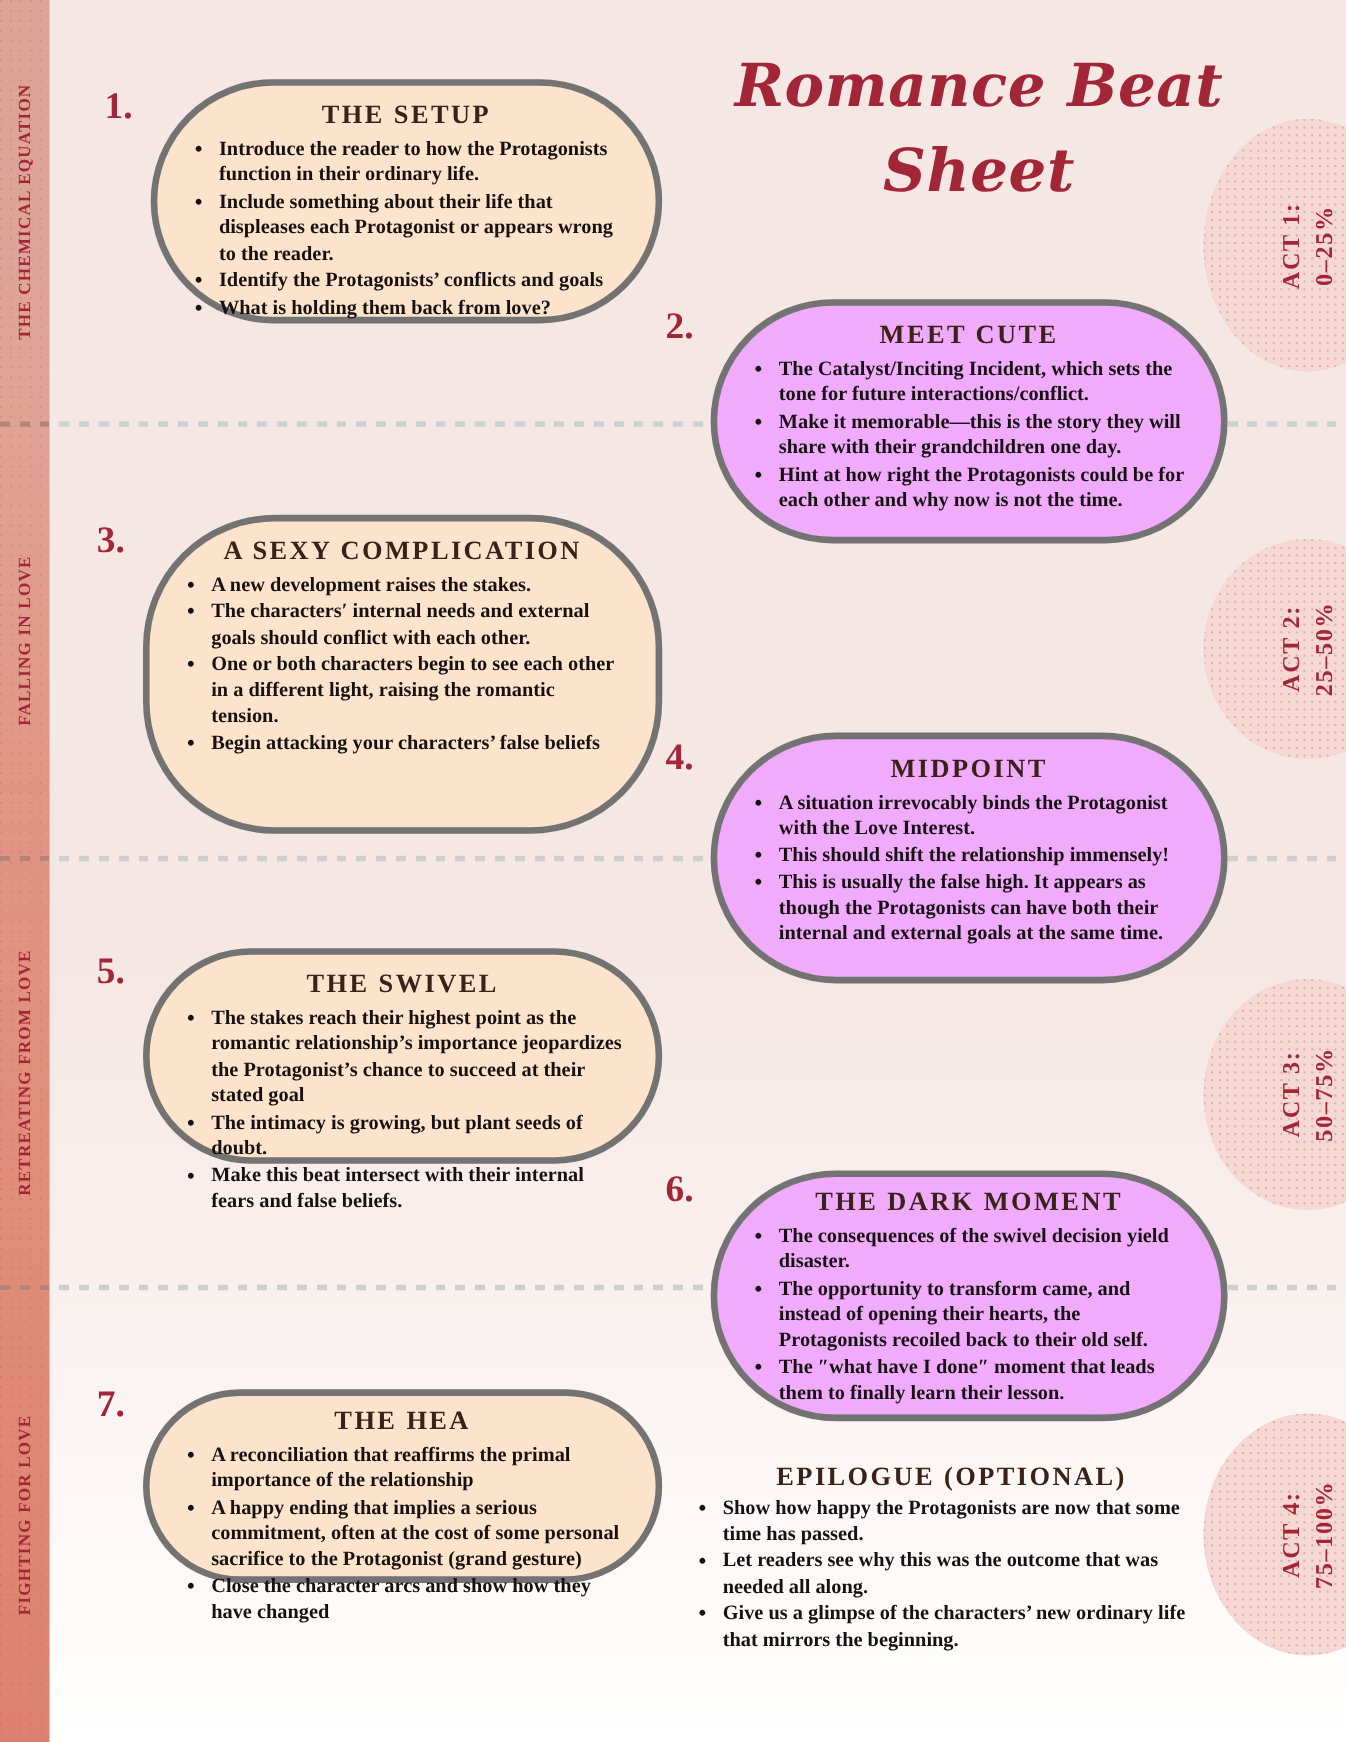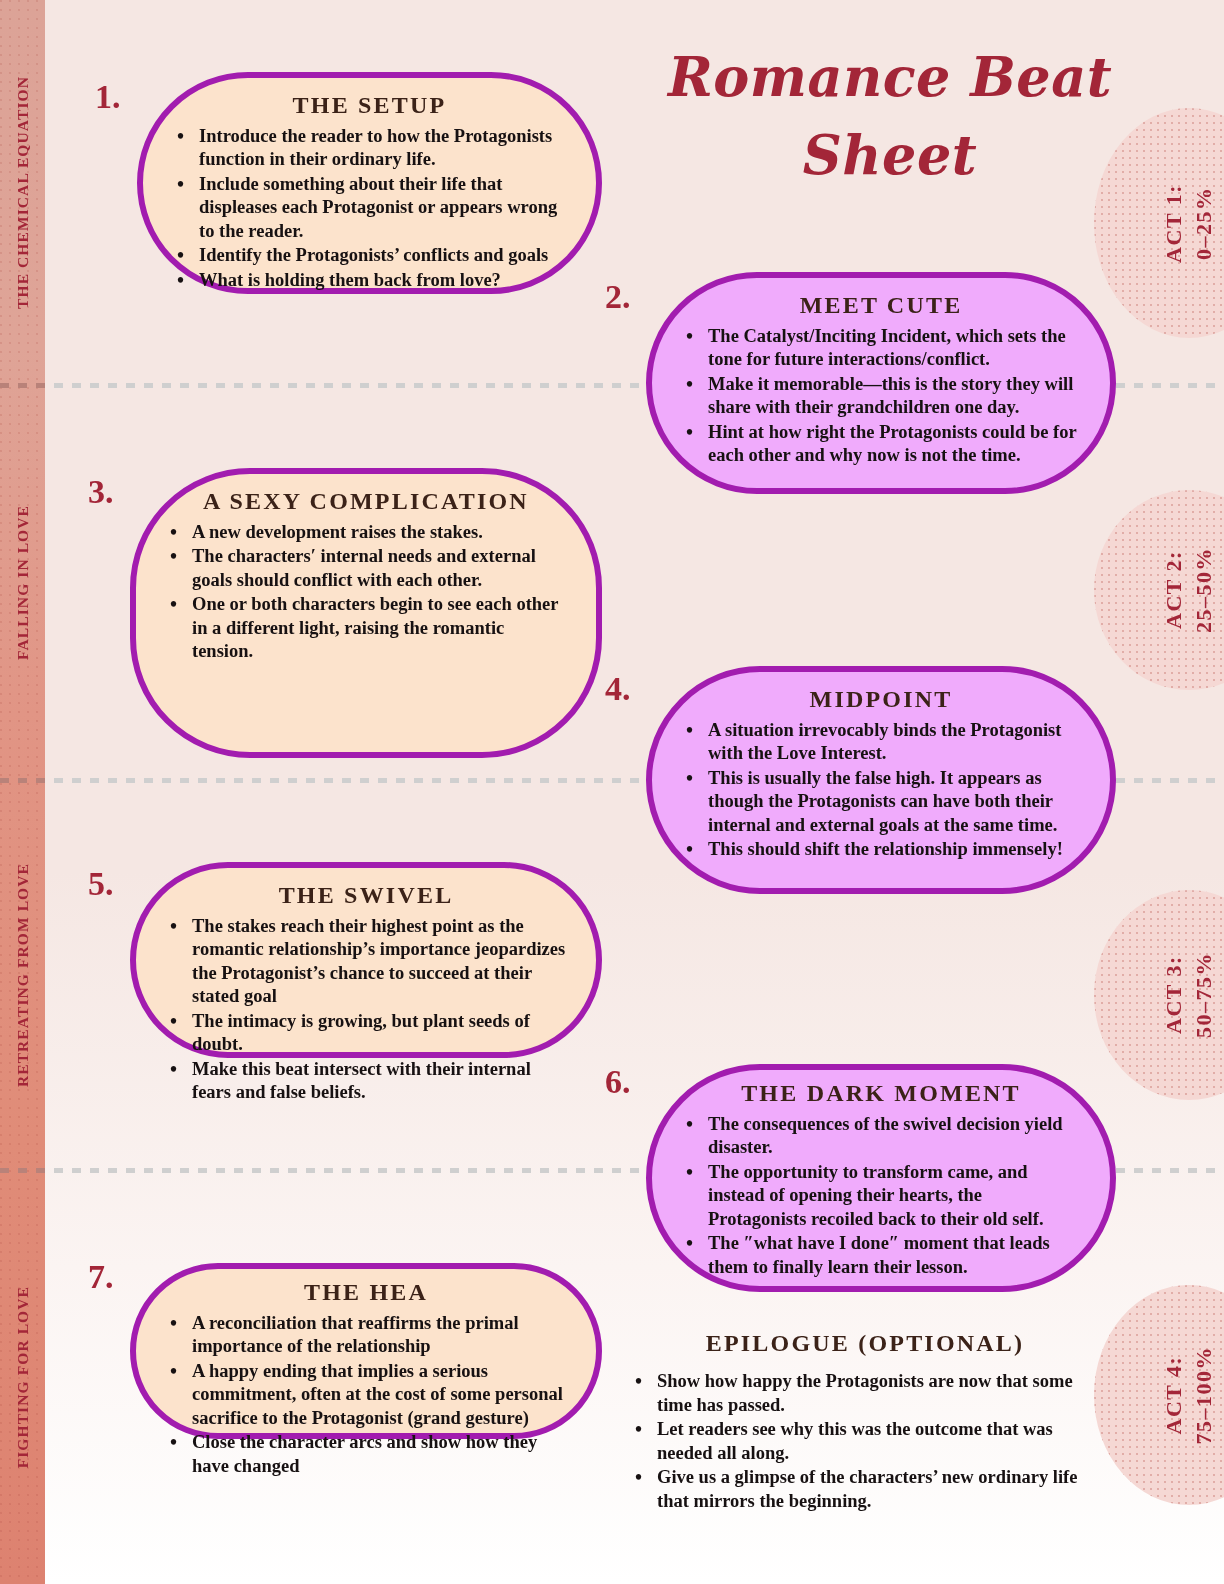--- a/index.html
+++ b/index.html
@@ -86,21 +86,21 @@
     font-weight:700;
     font-style:italic;
     font-size:54px;
     line-height:1.45;
     letter-spacing:0.5px;
   }
 
   
   .beat {
     position:absolute;
-    border:6px solid #a21caf;
+    border:6px solid #737373;
     border-radius:120px;
     padding:14px 30px 16px 30px;
     z-index:2;
   }
   .beat.cream { background:#FCE3CC; }
   .beat.salmon { background:#f0abfc; }
   .beat h2 {
     text-align:center;
     font-family:"Liberation Serif", serif;
     font-weight:700;
@@ -138,21 +138,21 @@
 
   
   .epilogue { position:absolute; left:625px; top:1330px; width:480px; z-index:2; }
   .epilogue h2 {
     text-align:center;
     font-family:"Liberation Serif", serif;
     font-weight:700;
     font-size:24px;
     letter-spacing:2.2px;
     color:#3B2218;
-    margin-bottom:12px;
+    margin-bottom:2px;
   }
   .epilogue ul { list-style:none; }
   .epilogue li {
     position:relative;
     padding-left:32px;
     font-family:"Liberation Serif", serif;
     font-weight:700;
     font-size:18.5px;
     line-height:1.3;
     color:#171112;
@@ -236,30 +236,31 @@
     </ul>
   </div>
 
   <div class="beat-num" style="left:88px;top:473px;">3.</div>
   <div class="beat cream" style="left:130px;top:468px;width:472px;height:290px;">
     <h2>A SEXY COMPLICATION</h2>
     <ul>
       <li>A new development raises the stakes.</li>
       <li>The characters′ internal needs and external goals should conflict with each other.</li>
       <li>One or both characters begin to see each other in a different light, raising the romantic tension.</li>
+      <li>Begin attacking your characters’ false beliefs</li>
     </ul>
   </div>
 
   <div class="beat-num" style="left:605px;top:670px;">4.</div>
   <div class="beat salmon" style="left:646px;top:666px;width:470px;height:228px;">
     <h2>MIDPOINT</h2>
     <ul>
       <li>A situation irrevocably binds the Protagonist with the Love Interest.</li>
+      <li>This should shift the relationship immensely!</li>
       <li>This is usually the false high. It appears as though the Protagonists can have both their internal and external goals at the same time.</li>
-      <li>This should shift the relationship immensely!</li>
     </ul>
   </div>
 
   <div class="beat-num" style="left:88px;top:865px;">5.</div>
   <div class="beat cream" style="left:130px;top:862px;width:472px;height:196px;">
     <h2>THE SWIVEL</h2>
     <ul>
       <li>The stakes reach their highest point as the romantic relationship’s importance jeopardizes the Protagonist’s chance to succeed at their stated goal</li>
       <li>The intimacy is growing, but plant seeds of doubt.</li>
       <li>Make this beat intersect with their internal fears and false beliefs.</li>

